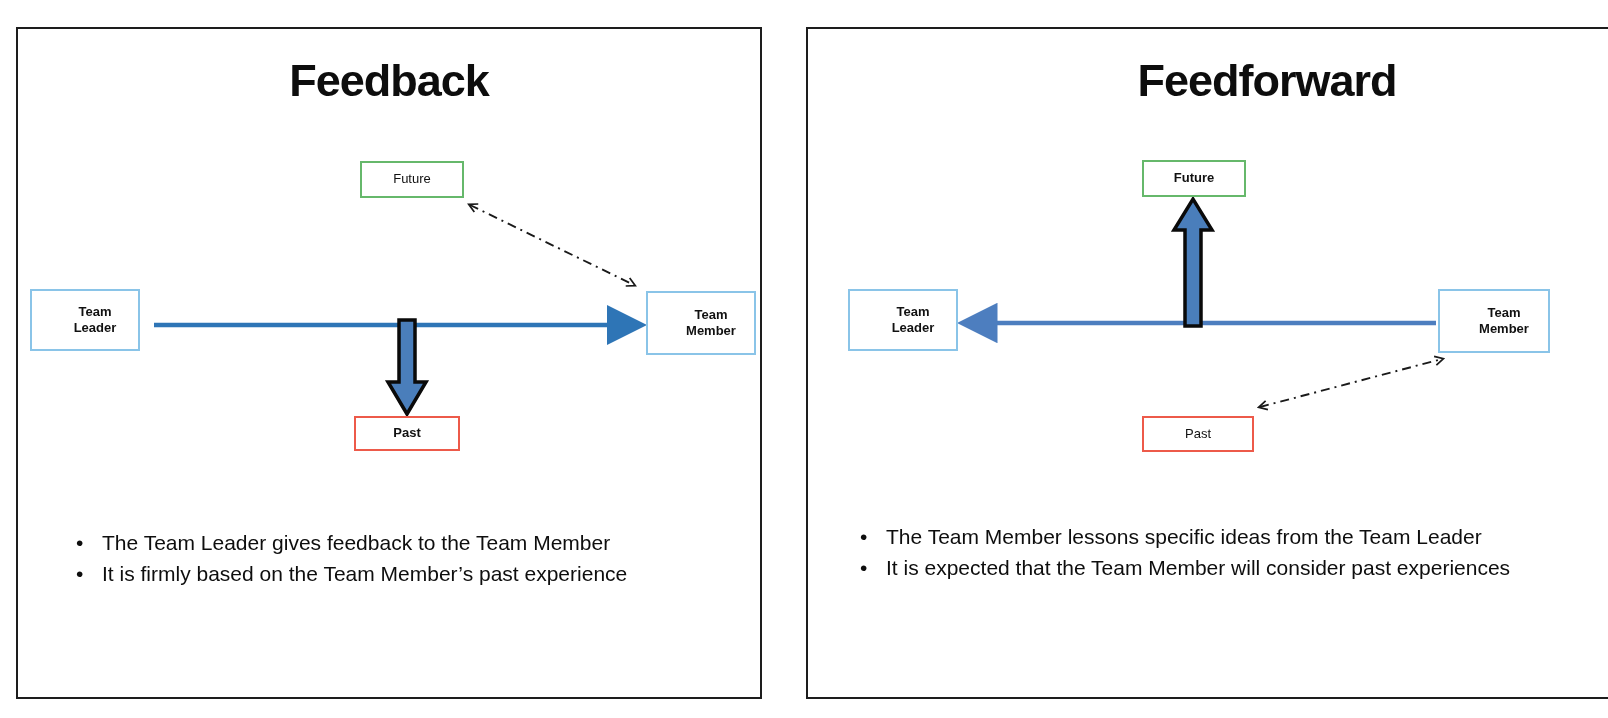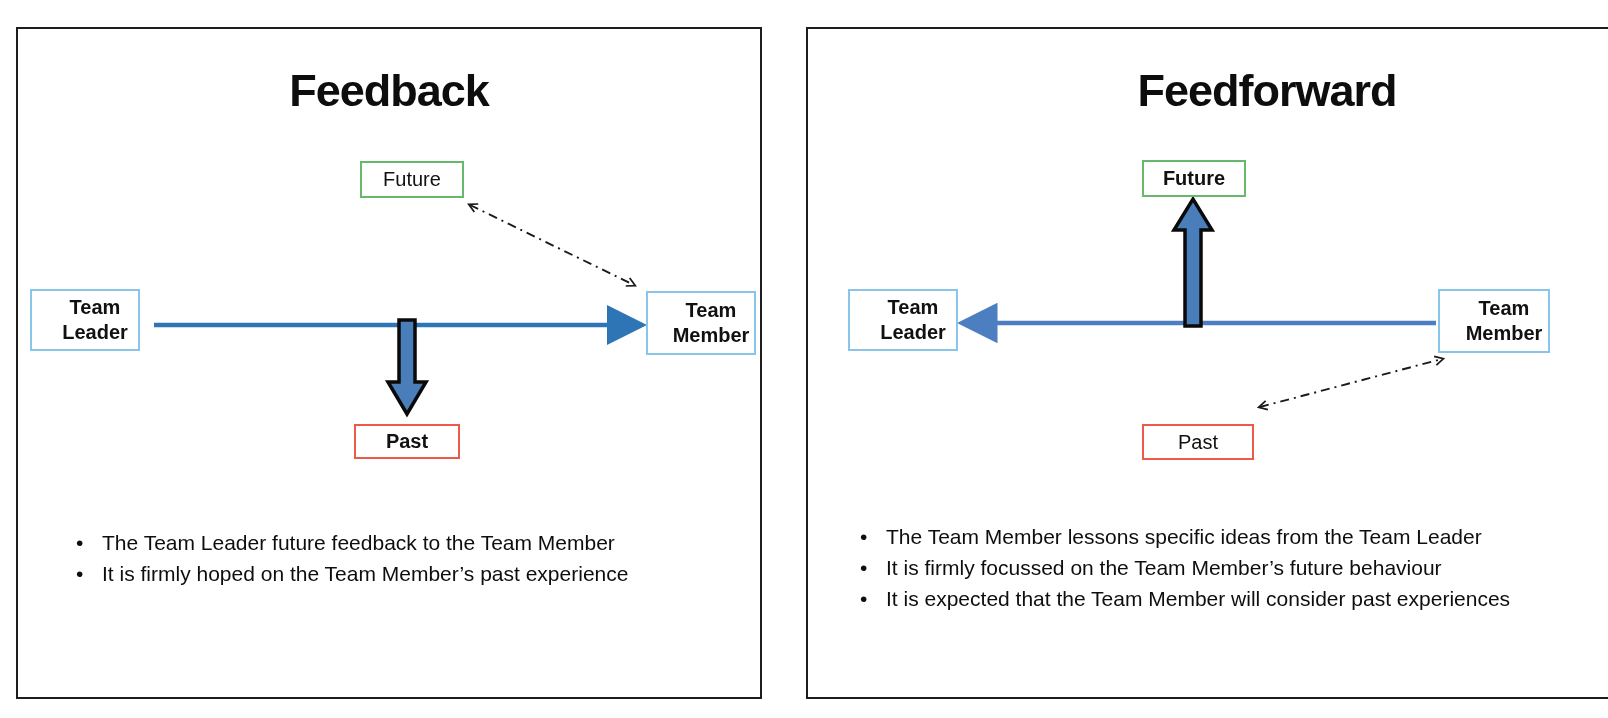--- a/index.html
+++ b/index.html
@@ -8,32 +8,32 @@
     font-family:"Liberation Sans", sans-serif;color:#111;overflow:hidden;
   }
   .panel{
     position:absolute;top:27px;height:672px;background:#fff;
     border:2.5px solid #1d1d1d;box-sizing:border-box;
   }
   .panel.left{left:16px;width:746px;}
   .panel.right{left:806px;width:922px;}
   .panel-title{
     position:absolute;top:26px;left:0;width:100%;text-align:center;
-    font-size:45px;font-weight:800;letter-spacing:-1px;color:#0d0d0d;margin-top:10px;
+    font-size:45px;font-weight:800;letter-spacing:-1px;color:#0d0d0d;
   }
   .node{
     position:absolute;background:#fff;box-sizing:border-box;
     display:flex;align-items:center;justify-content:center;
-    font-size:20px;line-height:1.25;text-align:center;color:#111;
+    font-size:13px;line-height:1.25;text-align:center;color:#111;
     z-index:3;
   }
   .node.bold{font-weight:700;}
   .node.blue{border:2px solid #8ac4e8;}
   .node.green{border:2px solid #66b86b;}
-  .node.red{border:2px solid #ed5a4a;margin-top:8px;}
+  .node.red{border:2px solid #ed5a4a;}
   .node .two-line{display:block;margin-left:20px;}
   svg.layer{position:absolute;left:0;top:0;z-index:2;pointer-events:none;}
   ul.bullets{
     position:absolute;list-style:none;margin:0;padding:0;
     font-size:21px;line-height:31px;color:#0e0e0e;
   }
   ul.bullets li{position:relative;padding-left:26px;white-space:nowrap;}
   ul.bullets li::before{
     content:"\2022";position:absolute;left:0;top:0;font-size:21px;color:#0e0e0e;
   }
@@ -87,22 +87,22 @@
         <span>Team</span><br>
         <span>Member</span>
       </span>
     </div>
 
     <div class="node red bold" style="left:336px;top:387px;width:106px;height:35px;">
       <span>Past</span>
     </div>
 
     <ul class="bullets">
-      <li>The Team Leader future feedback to the Team Member</li>
-      <li>It is firmly hoped on the Team Member’s past experience</li>
+      <li>The Team Leader gives feedback to the Team Member</li>
+      <li>It is firmly based on the Team Member’s past experience</li>
     </ul>
   </div>
 
   <div class="panel right">
     <div class="panel-title">Feedforward</div>
 
     <svg class="layer" width="781" height="667" viewBox="0 0 781 667">
       <defs>
         <marker id="tri-blue-r" markerWidth="9" markerHeight="9" refX="7" refY="4.5" orient="auto">
           <path d="M0,0 L9,4.5 L0,9 Z" fill="#4d7ebf"></path>
@@ -142,18 +142,17 @@
         <span>Member</span>
       </span>
     </div>
 
     <div class="node red" style="left:334px;top:387px;width:112px;height:36px;">
       <span>Past</span>
     </div>
 
     <ul class="bullets">
       <li>The Team Member lessons specific ideas from the Team Leader</li>
-      <li>It is firmly focussed on the Team Member’s future behaviour</li>
       <li>It is expected that the Team Member will consider past experiences</li>
     </ul>
   </div>
 
 </div>
 
 </body></html>

